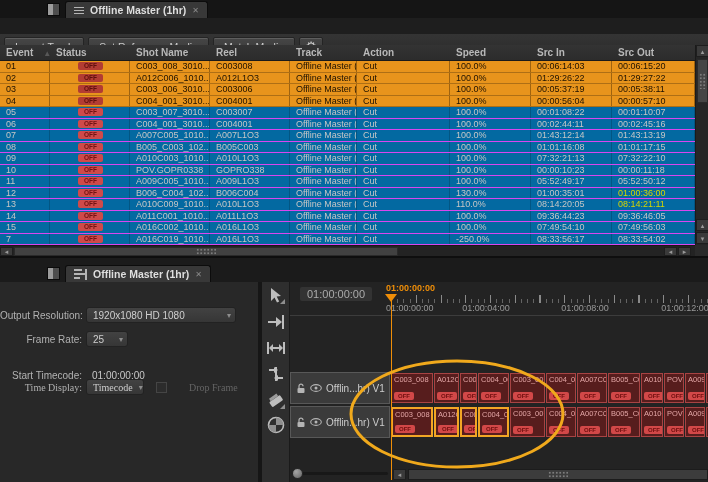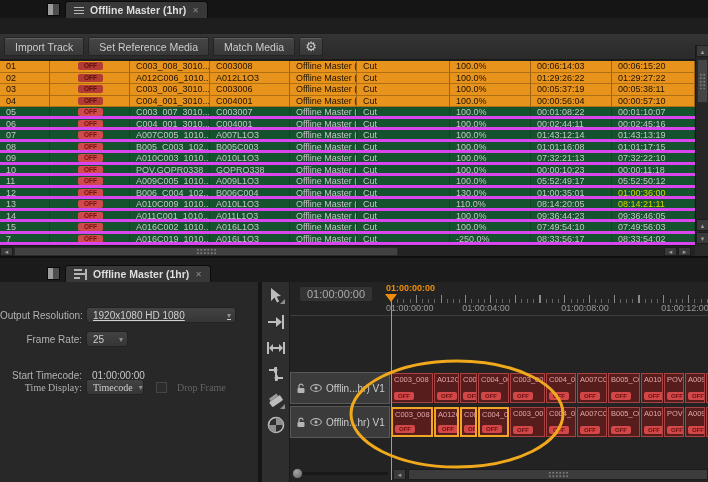--- a/index.html
+++ b/index.html
@@ -33,22 +33,22 @@
   .filter::placeholder { color:#6f6f6f; }
   
   .thead { position:absolute; top:45px; left:0; width:695px; height:16px;
     background:linear-gradient(#333333,#2c2c2c); border-bottom:1px solid #1a1a1a;
     display:flex; font-size:10px; font-weight:bold; color:#b8b8b8; line-height:15px; }
   .c0{width:50px;} .c1{width:80px;} .c2{width:80px;} .c3{width:80px;} .c4{width:67px;}
   .c5{width:93px;} .c6{width:81px;} .c7{width:81px;} .c8{width:83px;}
   .hcell { padding-left:6px; overflow:hidden; white-space:nowrap; }
   .sort-tri { color:#585858; font-size:8px; margin-left:10px; }
   .tbody { position:absolute; top:61px; left:0; width:695px; height:184px; overflow:hidden; background:#2b2b2b; }
-  .trow { display:flex; height:11.5px; line-height:11px; font-size:9px; background:#14532d;
-    border-bottom:3px solid #d946ef; color:#c6c6c6; }
+  .trow { display:flex; height:11.5px; line-height:11px; font-size:9px; background:#0369a1;
+    border-bottom:1px solid #d946ef; color:#c6c6c6; }
   .trow.sel { background:#e8941c; color:#1d1100; border-bottom:1px solid rgba(0,0,0,.25); }
   .tcell { overflow:hidden; white-space:nowrap; padding-left:6px;
     border-right:1px solid rgba(0,0,0,.18); }
   .trow.sel .tcell { border-right:1px solid rgba(70,40,0,.45); }
   .tcell.warn { color:#d6d600; }
   .off-badge { display:inline-block; width:25px; height:8px; margin-left:22px; margin-top:1px;
     background:#cf4a4a; border-radius:2px; color:#741111; font-size:6.5px; font-weight:bold;
     text-align:center; line-height:8px; vertical-align:top; }
   .trow.sel .off-badge { background:#b23c33; color:#5e100c; }
   
@@ -80,21 +80,21 @@
     border:1px solid #1b1b1b; border-bottom:none; }
   .ptab.active { background:#3f3f3f; color:#e0e0e0; }
   .frow { position:absolute; left:0; width:258px; height:18px; display:flex; align-items:center; }
   .flabel { width:82px; text-align:right; font-size:10px; color:#b2b2b2; margin-right:4px; white-space:nowrap; }
   .dropdown { height:16px; background:linear-gradient(#424242,#363636); border:1px solid #222;
     border-radius:3px; color:#cfcfcf; font-size:10px; display:flex; align-items:center;
     padding:0 4px 0 6px; justify-content:space-between; }
   .dd-arrow { color:#8d8d8d; font-size:8px; margin-left:6px; }
   .plainval { font-size:10px; color:#c8c8c8; padding-left:6px; }
   .checkbox { width:11px; height:11px; background:#2c2c2c; border:1px solid #454545; margin-left:12px; }
-  .cbxlabel { font-size:10px; color:#646464; margin-left:10px; }
+  .cbxlabel { font-size:10px; color:#646464; margin-left:22px; }
   .vdivider { position:absolute; left:258px; top:0; width:4px; height:200px; background:#161616; }
   
   .toolcol { position:absolute; left:262px; top:0; width:28px; height:200px; background:#2e2e2e; border-right:1px solid #1a1a1a; }
   .tool { position:absolute; left:3px; width:22px; height:22px; display:flex; align-items:center; justify-content:center; }
   
   .timeline { position:absolute; left:290px; top:0; width:418px; height:200px; background:#232323; overflow:hidden; }
   .positioner { position:absolute; left:10px; top:5px; background:#333; border-radius:2px;
     padding:1px 7px; font-size:11px; color:#ababab; }
   .ph-time { position:absolute; left:96px; top:1px; font-size:9px; color:#ef8e08; font-weight:bold; }
   .ruler { position:absolute; left:101px; right:0; top:12px; height:9px;
@@ -147,20 +147,31 @@
     </div>
   </div>
 
   <div class="toolbar">
     <button class="tbtn">Import Track</button>
     <button class="tbtn">Set Reference Media</button>
     <button class="tbtn">Match Media</button>
     <button class="tbtn gearbtn">⚙</button>
   </div>
 
+  <div class="thead">
+    <div class="hcell c0"><span>Event</span><span class="sort-tri">▲</span></div>
+    <div class="hcell c1">Status</div>
+    <div class="hcell c2">Shot Name</div>
+    <div class="hcell c3">Reel</div>
+    <div class="hcell c4">Track</div>
+    <div class="hcell c5">Action</div>
+    <div class="hcell c6">Speed</div>
+    <div class="hcell c7">Src In</div>
+    <div class="hcell c8">Src Out</div>
+  </div>
 
   <div class="tbody">
       <div class="trow sel">
         <div class="tcell c0">01</div>
         <div class="tcell c1"><span class="off-badge">OFF</span></div>
         <div class="tcell c2">C003_008_3010...</div>
         <div class="tcell c3">C003008</div>
         <div class="tcell c4">Offline Master (1...</div>
         <div class="tcell c5">Cut</div>
         <div class="tcell c6">100.0%</div>
@@ -365,21 +376,21 @@
       <span class="title">Offline Master (1hr)</span>
       <span class="close">✕</span>
     </div>
   </div>
 
   <div class="bcontent">
 
     <div class="lpanel">
       <div class="frow" style="top:24px;">
         <span class="flabel">Output Resolution:</span>
-        <span class="dropdown" style="width:150px;text-decoration:underline;">
+        <span class="dropdown" style="width:150px;">
           <span>1920x1080 HD 1080</span>
           <span class="dd-arrow">▾</span>
         </span>
       </div>
       <div class="frow" style="top:48px;">
         <span class="flabel">Frame Rate:</span>
         <span class="dropdown" style="width:42px;">
           <span>25</span>
           <span class="dd-arrow">▾</span>
         </span>

